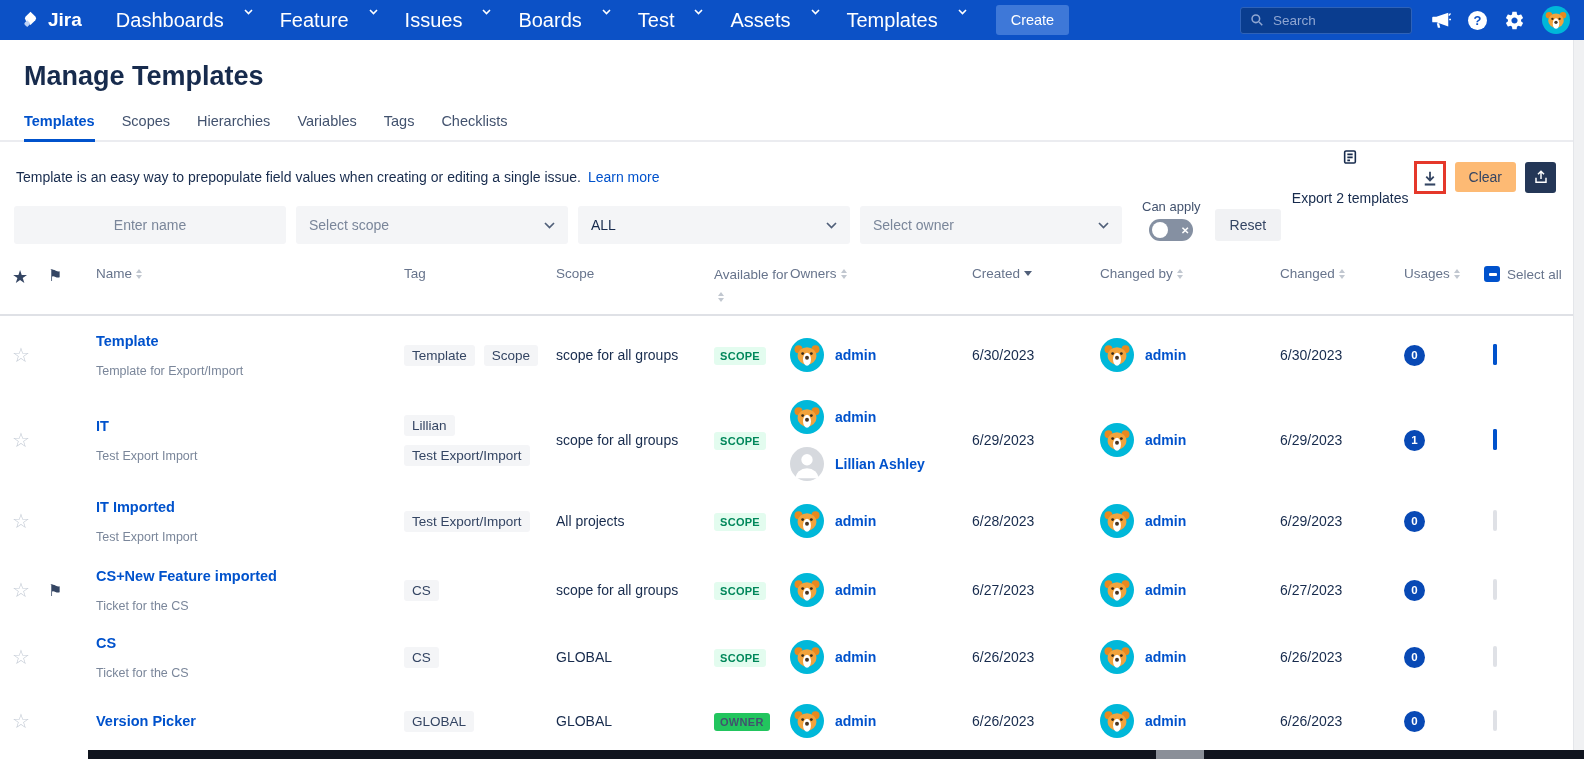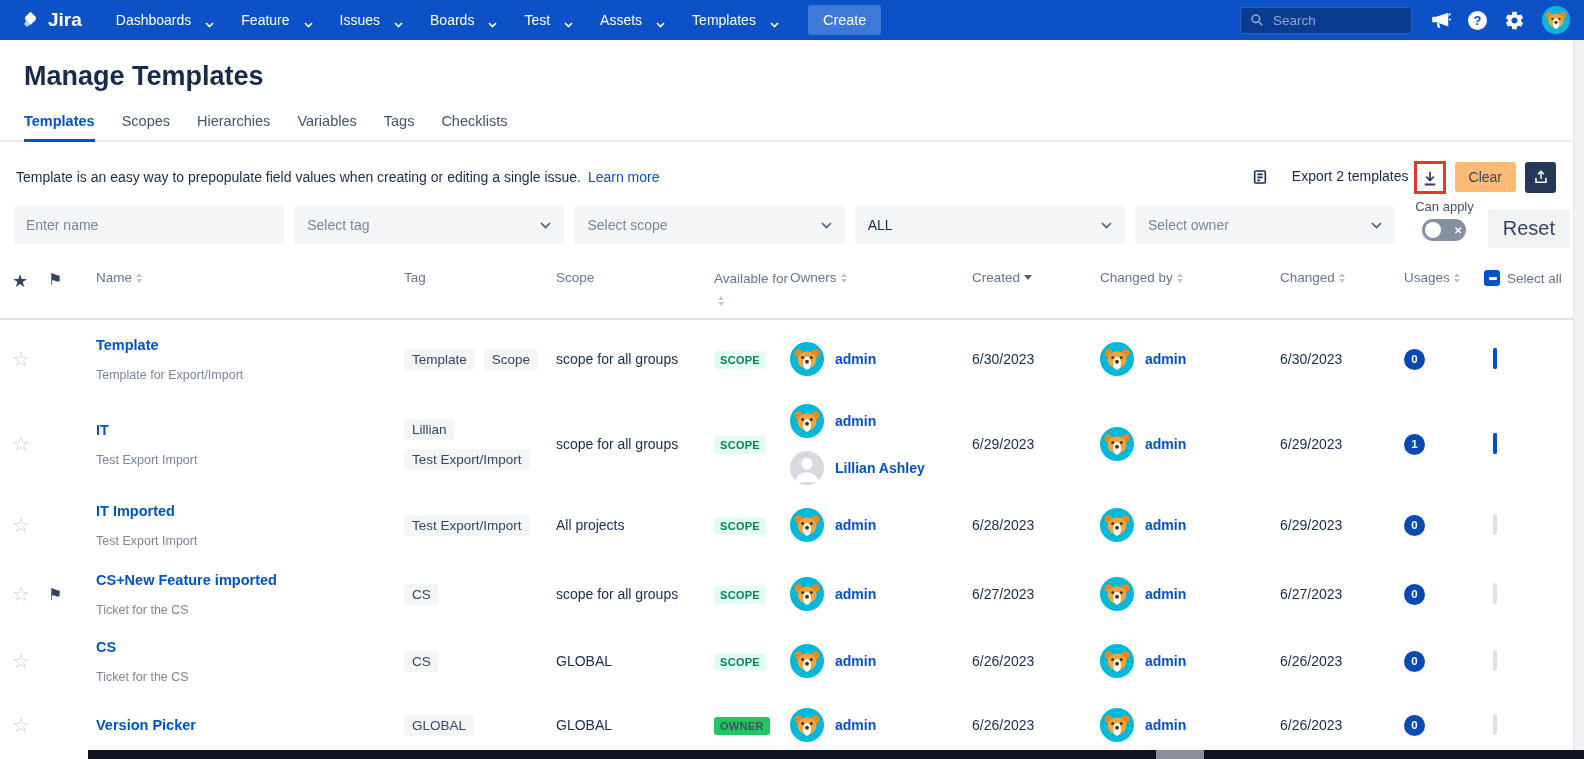--- a/index.html
+++ b/index.html
@@ -7,59 +7,59 @@
     --navy:#172B4D; --link:#0052CC; --gray:#7A869A;
   }
   *{box-sizing:border-box; font-family:"Liberation Sans", sans-serif;}
   html,body{margin:0;padding:0;}
   body{width:1584px;height:759px;overflow:hidden;background:#fff;position:relative;}
 
   
   .navbar{height:40px;background:#0C51C6;display:flex;align-items:center;padding:0 14px;}
   .brand{display:flex;align-items:center;gap:7px;color:#fff;font-size:19px;font-weight:700;margin:0 34px 0 6px;cursor:pointer;}
   #nav-items{display:flex;align-items:center;}
-  .nav-item{display:flex;align-items:flex-end;gap:14px;color:#fff;font-size:14px;margin-right:27px;cursor:pointer;white-space:nowrap;}
+  .nav-item{display:flex;align-items:flex-start;gap:20px;color:#fff;font-size:20px;margin-right:27px;cursor:pointer;white-space:nowrap;}
   .create-btn{background:#3E78D8;color:#fff;border:none;border-radius:3px;font-size:14.5px;padding:7px 15px;cursor:pointer;margin-left:2px;}
   .nav-right{margin-left:auto;display:flex;align-items:center;gap:17px;}
   .searchbox{width:172px;height:27px;background:#0A3D8F;border:1px solid #2E62B8;border-radius:3px;display:flex;align-items:center;gap:7px;padding:0 9px;}
   .searchbox input{flex:1;background:transparent;border:none;outline:none;color:#C9D6EE;font-size:13.5px;min-width:0;}
   .searchbox input::placeholder{color:#90A7D2;}
   .help-icon{width:19px;height:19px;border-radius:50%;background:#fff;color:#0C51C6;font-size:13px;font-weight:700;display:flex;align-items:center;justify-content:center;cursor:pointer;}
   .nav-ic{display:flex;align-items:center;cursor:pointer;}
 
   
   .page-title{margin:21px 0 0 24px;font-size:27px;font-weight:700;color:var(--navy);}
   .tabs{display:flex;gap:27px;padding-left:24px;margin-top:21px;border-bottom:2px solid #EBECF0;}
   .tab{padding-bottom:10px;font-size:14.5px;color:#42526E;cursor:pointer;}
   .tab.active{color:var(--link);font-weight:700;border-bottom:3px solid var(--link);margin-bottom:-2px;}
 
   .desc-row{display:flex;justify-content:space-between;align-items:center;padding:0 28px 0 16px;margin-top:14px;height:42px;}
   .desc-left{font-size:14px;color:var(--navy);}
   .desc-left a{color:var(--link);text-decoration:none;margin-left:3px;cursor:pointer;}
   .export-group{display:flex;align-items:center;gap:9px;}
-  .export-link{display:flex;gap:24px;color:var(--navy);font-size:14px;cursor:pointer;white-space:nowrap;}
+  .export-link{display:flex;align-items:center;gap:24px;color:var(--navy);font-size:14px;cursor:pointer;white-space:nowrap;flex-direction:column;}
   .red-frame{border:3px solid #E5382A;padding:4px 4px 2px 4px;display:inline-flex;align-items:center;margin-left:-4px;}
   .btn-light{background:#fdba74;border:none;border-radius:3px;color:#344563;font-size:14px;padding:7px 14px;cursor:pointer;}
   .btn-dark{background:#243757;border:none;border-radius:3px;width:31px;height:31px;display:flex;align-items:center;justify-content:center;cursor:pointer;}
 
   
   .filters{display:flex;gap:10px;padding:0 14px;margin-top:8px;align-items:flex-start;}
   .f-input,.f-select{height:38px;background:#F4F5F7;border:none;border-radius:3px;font-size:14px;}
-  .f-input{width:272px;padding:0 12px;color:var(--navy);outline:none;}
+  .f-input{width:272px;padding:0 12px;color:var(--navy);outline:none;text-align:center;}
   .f-input::placeholder{color:var(--gray);}
   .f-select{width:272px;display:flex;align-items:center;justify-content:space-between;padding:0 13px;cursor:pointer;}
   .f-select.narrow{width:262px;text-align:center;}
   .f-select .val{color:var(--gray);}
   .f-select .val.dark{color:var(--navy);}
   .canapply{display:flex;flex-direction:column;align-items:center;gap:5px;margin:-7px 4px 0 10px;}
   .canapply .lbl{font-size:13px;color:#42526E;white-space:nowrap;}
   .toggle{width:44px;height:22px;border-radius:11px;background:#8590A2;display:flex;align-items:center;justify-content:space-between;padding:0 4px 0 3px;cursor:pointer;}
   .toggle .knob{width:16px;height:16px;border-radius:50%;background:#fff;}
   .toggle .x{color:#fff;font-size:10px;font-weight:700;}
-  .btn-reset{background:#F1F2F4;border:none;border-radius:3px;color:#344563;font-size:20px;padding:8px 15px;cursor:pointer;margin-top:3px;}
+  .btn-reset{background:#F1F2F4;border:none;border-radius:3px;color:#344563;font-size:14px;padding:8px 15px;cursor:pointer;margin-top:3px;}
 
   
   .thead{display:grid;grid-template-columns:var(--cols);padding:16px 0 12px 12px;border-bottom:2px solid #DFE1E6;color:#67748C;font-size:13.5px;align-items:start;margin-top:6px;}
   .thead .hicon{font-size:18px;color:#344563;cursor:pointer;}
   .hlabel{display:inline-flex;align-items:center;}
   .sort{display:inline-flex;flex-direction:column;gap:2px;margin-left:4px;}
   .sort i{width:0;height:0;border-left:3.5px solid transparent;border-right:3.5px solid transparent;display:block;}
   .sort .up{border-bottom:4px solid #C1C7D0;}
   .sort .down{border-top:4px solid #C1C7D0;}
   .sort .down.active{border-top-color:#505F79;border-top-width:5px;border-left-width:4px;border-right-width:4px;}
@@ -253,28 +253,20 @@
             <path d="M4.5 13v7h15v-7"></path>
           </svg>
       </span>
     </span>
   </div>
 </div>
 
 <div class="filters">
   <input class="f-input" placeholder="Enter name" style="">
   <div class="f-select">
-    <span class="val">Select tag</span>
-    <span style="display:flex">
-        <svg width="11" height="7" viewBox="0 0 11 7" fill="none" stroke="#505F79" stroke-width="1.7">
-          <path d="M1 1l4.5 4.5L10 1"></path>
-        </svg>
-      </span>
-  </div>
-  <div class="f-select">
     <span class="val">Select scope</span>
     <span style="display:flex">
         <svg width="11" height="7" viewBox="0 0 11 7" fill="none" stroke="#505F79" stroke-width="1.7">
           <path d="M1 1l4.5 4.5L10 1"></path>
         </svg>
       </span>
   </div>
   <div class="f-select">
     <span class="val dark">ALL</span>
     <span style="display:flex">

